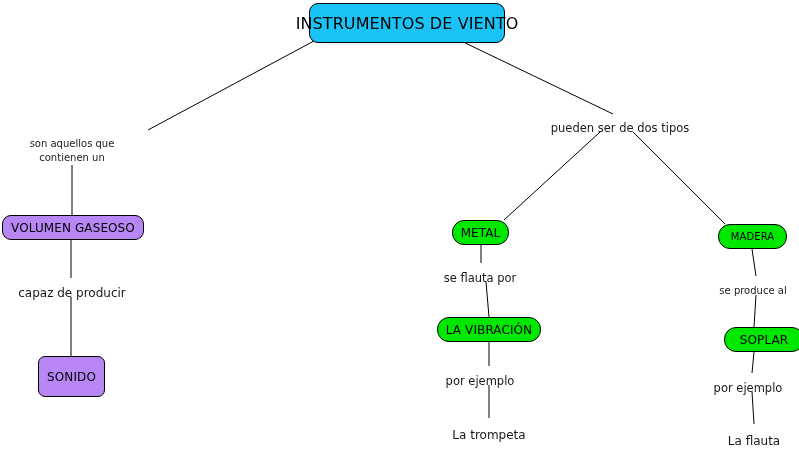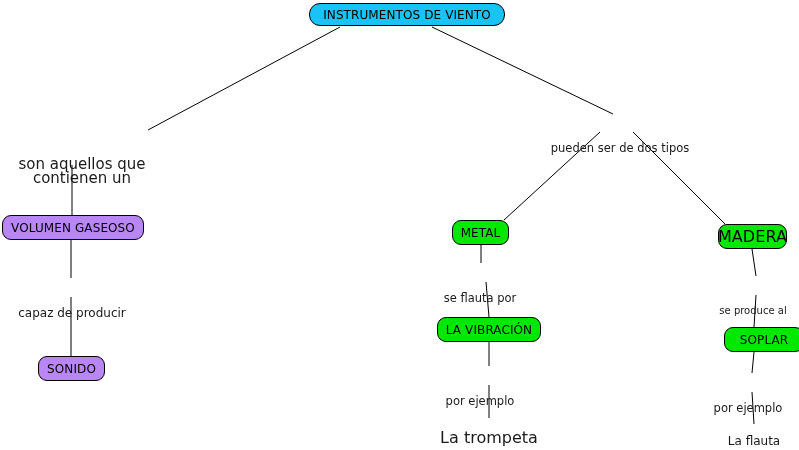--- a/index.html
+++ b/index.html
@@ -31,29 +31,28 @@
     border-radius: 9px;
     display: flex;
     align-items: center;
     justify-content: center;
     color: #000000;
     white-space: nowrap;
     letter-spacing: 0.1px;
   }
   .node-cyan { background: #19c3f5; }
   .node-purple { background: #b887f5; }
-  .node-green { background: #00e800; }
+  .node-green { background: #00e800; border-radius: 12px; }
   .link-label {
     position: absolute;
     color: #1a1a1a;
     white-space: pre;
     text-align: center;
     line-height: 14px;
     transform: translateX(-50%);
-    margin-top: 20px;
   }
   .leaf-text {
     position: absolute;
     color: #1a1a1a;
     white-space: nowrap;
     transform: translateX(-50%);
   }
 </style>
 </head>
 <body>
@@ -70,45 +69,45 @@
       <line x1="481" y1="245" x2="481" y2="263" stroke="#000000" stroke-width="1"></line>
       <line x1="486" y1="282" x2="489" y2="317" stroke="#000000" stroke-width="1"></line>
       <line x1="489" y1="342" x2="489" y2="366" stroke="#000000" stroke-width="1"></line>
       <line x1="489" y1="385" x2="489" y2="418" stroke="#000000" stroke-width="1"></line>
       <line x1="752" y1="249" x2="756" y2="276" stroke="#000000" stroke-width="1"></line>
       <line x1="756" y1="295" x2="754" y2="327" stroke="#000000" stroke-width="1"></line>
       <line x1="754" y1="352" x2="752" y2="373" stroke="#000000" stroke-width="1"></line>
       <line x1="752" y1="392" x2="754" y2="424" stroke="#000000" stroke-width="1"></line>
     </svg>
   <div id="nodes-layer">
-      <div class="node node-cyan" style="left: 309px; top: 3px; width: 196px; height: 23px; font-size: 12px; background: rgb(25, 195, 245); border-radius: 11px;">
+      <div class="node node-cyan" style="left: 309px; top: 3px; width: 196px; height: 40px; font-size: 16px; background: rgb(25, 195, 245);">
         <span>INSTRUMENTOS DE VIENTO</span>
       </div>
       <div class="node node-purple" style="left: 2px; top: 215px; width: 142px; height: 25px; font-size: 12px; background: rgb(184, 135, 245);">
         <span>VOLUMEN GASEOSO</span>
       </div>
-      <div class="node node-purple" style="left: 38px; top: 356px; width: 67px; height: 25px; font-size: 12px; background: rgb(184, 135, 245);">
+      <div class="node node-purple" style="left: 38px; top: 356px; width: 67px; height: 41px; font-size: 12px; background: rgb(184, 135, 245); border-radius: 7px;">
         <span>SONIDO</span>
       </div>
       <div class="node node-green" style="left: 452px; top: 220px; width: 57px; height: 25px; font-size: 12px; background: rgb(0, 232, 0);">
         <span>METAL</span>
       </div>
       <div class="node node-green" style="left: 437px; top: 317px; width: 104px; height: 25px; font-size: 12px; background: rgb(0, 232, 0);">
         <span>LA VIBRACIÓN</span>
       </div>
-      <div class="node node-green" style="left: 718px; top: 224px; width: 69px; height: 25px; font-size: 16px; background: rgb(0, 232, 0);">
+      <div class="node node-green" style="left: 718px; top: 224px; width: 69px; height: 25px; font-size: 10px; background: rgb(0, 232, 0);">
         <span>MADERA</span>
       </div>
       <div class="node node-green" style="left: 724px; top: 327px; width: 80px; height: 25px; font-size: 12px; background: rgb(0, 232, 0);">
         <span>SOPLAR</span>
       </div>
-      <div class="link-label" style="left: 82px; top: 137px; font-size: 15px;">son aquellos que
+      <div class="link-label" style="left: 72px; top: 137px; font-size: 10px;">son aquellos que
 contienen un</div>
       <div class="link-label" style="left: 72px; top: 286px; font-size: 12px;">capaz de producir</div>
       <div class="link-label" style="left: 620px; top: 121px; font-size: 11.5px;">pueden ser de dos tipos</div>
       <div class="link-label" style="left: 480px; top: 271px; font-size: 11.5px;">se flauta por</div>
       <div class="link-label" style="left: 480px; top: 374px; font-size: 11.5px;">por ejemplo</div>
       <div class="link-label" style="left: 753px; top: 284px; font-size: 10px;">se produce al</div>
       <div class="link-label" style="left: 748px; top: 381px; font-size: 11.5px;">por ejemplo</div>
-      <div class="leaf-text" style="left: 489px; top: 428px; font-size: 16px;">La trompeta</div>
+      <div class="leaf-text" style="left: 489px; top: 428px; font-size: 12px;">La trompeta</div>
       <div class="leaf-text" style="left: 754px; top: 434px; font-size: 12px;">La flauta</div>
     </div>
 </div>
 
 </body></html>

